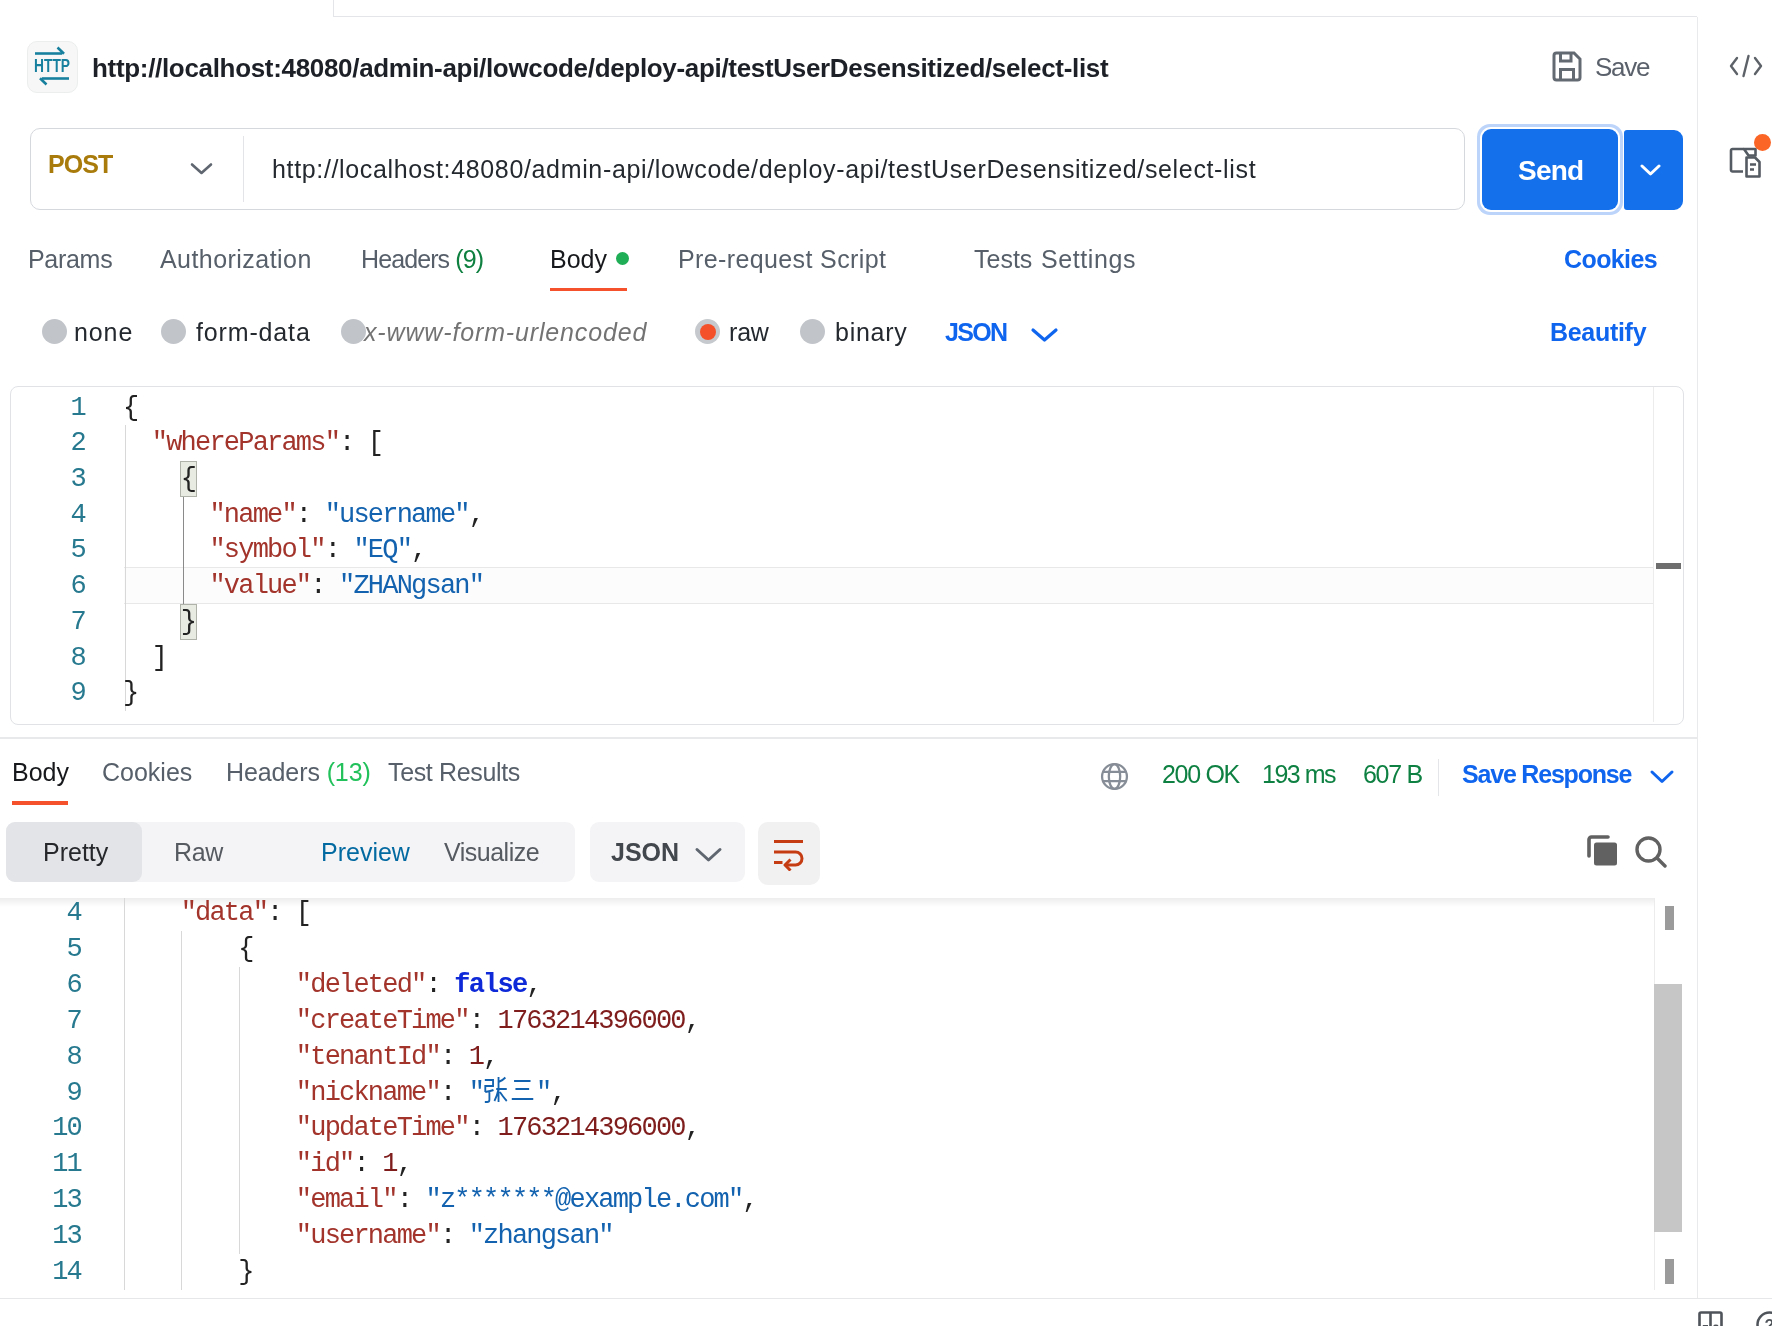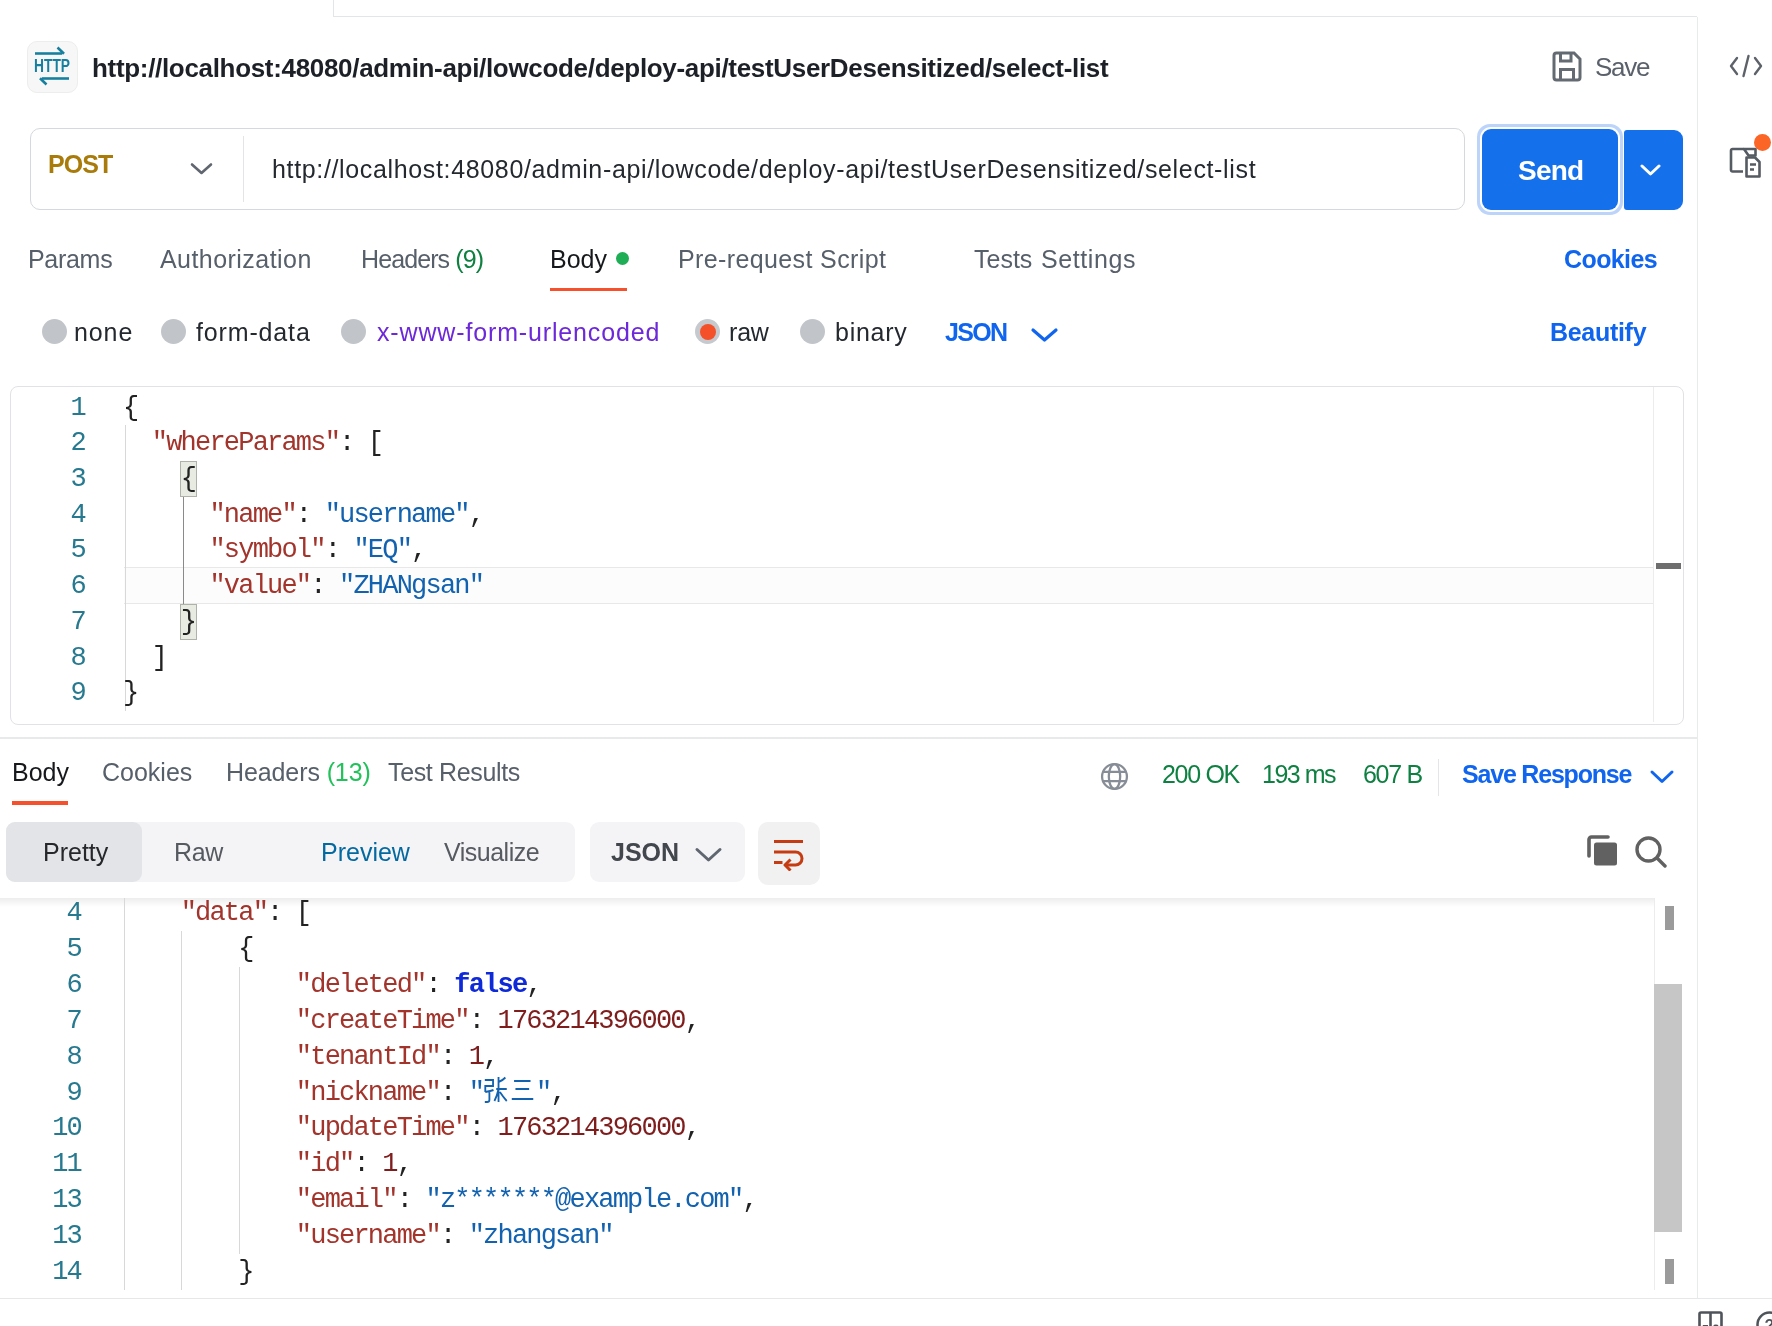--- a/index.html
+++ b/index.html
@@ -86,21 +86,21 @@
   <div class="abs ui" id="t-tests" style="left:934px;top:245px;margin-left:40px;">Tests</div>
   <div class="abs ui" id="t-settings" style="left:1041px;top:245px;letter-spacing:0.6px;">Settings</div>
   <div class="abs blue" id="t-cookies" style="left:1564px;top:245px;font-size:25px;letter-spacing:-0.6px;">Cookies</div>
   <div class="abs" style="left:550px;top:288px;width:77px;height:3px;background:#f4512c;"></div>
 
   <div class="abs" style="left:42px;top:319px;width:25px;height:25px;border-radius:50%;background:#c1c4c9;"></div>
   <div class="abs ui dark" id="r-none" style="left:74px;top:318px;color:#24292f;letter-spacing:0.9px;">none</div>
   <div class="abs" style="left:161px;top:319px;width:25px;height:25px;border-radius:50%;background:#c1c4c9;"></div>
   <div class="abs ui dark" id="r-form" style="left:196px;top:318px;color:#24292f;letter-spacing:0.85px;">form-data</div>
   <div class="abs" style="left:341px;top:319px;width:25px;height:25px;border-radius:50%;background:#c1c4c9;"></div>
-  <div class="abs ui dark" id="r-xwww" style="left:377px;top:318px;color:#6d28d9;letter-spacing:0.85px;">x-www-form-urlencoded</div>
+  <div class="abs ui dark" id="r-xwww" style="left:364px;top:318px;color:#737373;letter-spacing:0.85px;font-style:italic;">x-www-form-urlencoded</div>
   <div class="abs" style="left:695px;top:319px;width:25px;height:25px;border-radius:50%;background:#c6c9cd;"></div>
   <div class="abs" style="left:700px;top:324px;width:16px;height:16px;border-radius:50%;background:#f4502a;"></div>
   <div class="abs ui dark" id="r-raw" style="left:729px;top:318px;color:#24292f;letter-spacing:-0.2px;">raw</div>
   <div class="abs" style="left:800px;top:319px;width:25px;height:25px;border-radius:50%;background:#c1c4c9;"></div>
   <div class="abs ui dark" id="r-bin" style="left:835px;top:318px;color:#24292f;letter-spacing:0.75px;">binary</div>
   <div class="abs blue" id="r-json" style="left:945px;top:318px;font-size:25px;letter-spacing:-1.7px;">JSON</div>
   <svg class="abs" style="left:1030px;top:327px;" width="29" height="16" viewBox="0 0 29 16">
     <path d="M3 3 L14.5 13 L26 3" fill="none" stroke="#1065ef" stroke-width="3.2" stroke-linecap="round" stroke-linejoin="round"></path>
   </svg>
   <div class="abs blue" id="r-beaut" style="left:1550px;top:318px;font-size:25px;letter-spacing:-0.3px;">Beautify</div>

